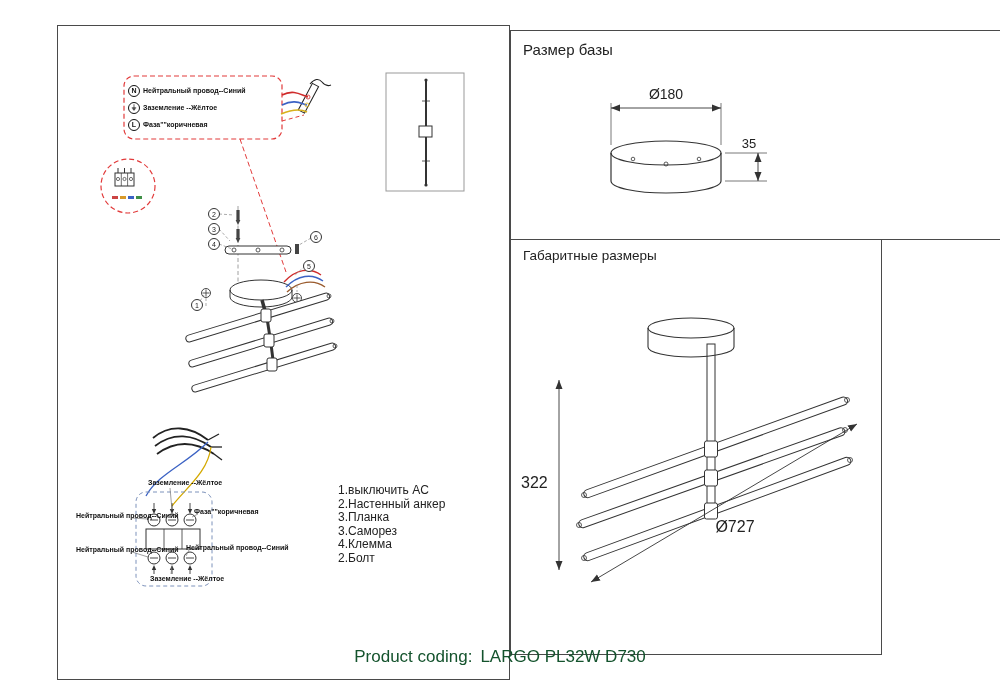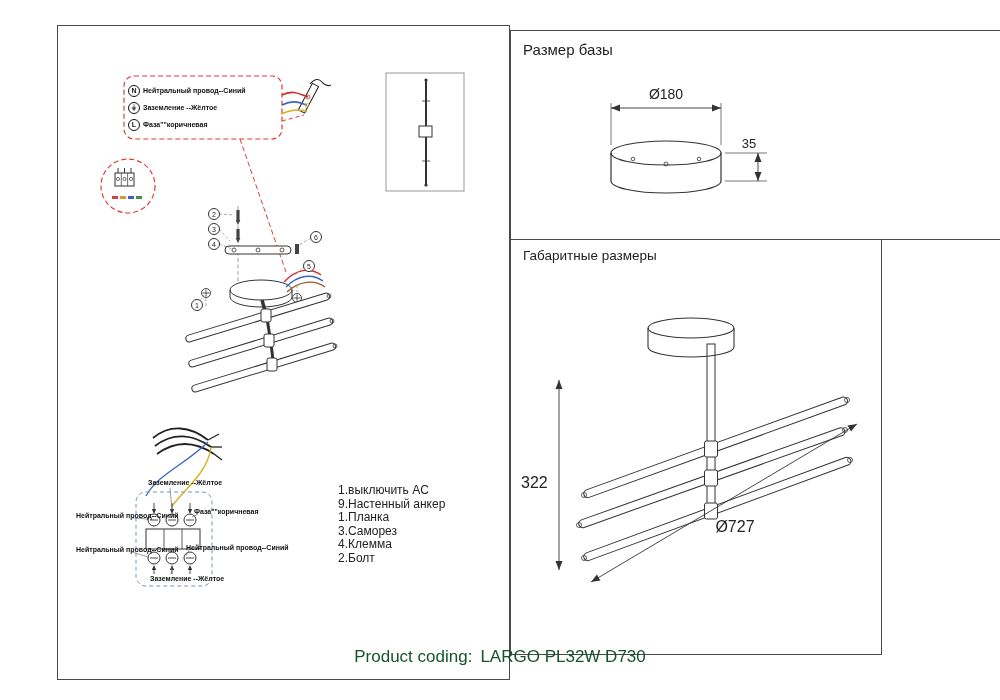--- a/index.html
+++ b/index.html
@@ -212,22 +212,22 @@
 
   <div class="lbl" style="left:90px;top:453px">Заземление --Жёлтое</div>
   <div class="lbl" style="left:18px;top:486px">Нейтральный провод--Синий</div>
   <div class="lbl" style="left:136px;top:482px">Фаза""коричневая</div>
   <div class="lbl" style="left:128px;top:518px">Нейтральный провод--Синий</div>
   <div class="lbl" style="left:18px;top:520px">Нейтральный провод--Синий</div>
   <div class="lbl" style="left:92px;top:549px">Заземление --Жёлтое</div>
 
   <div class="parts">
     <div>1.выключить AC</div>
-    <div>9.Настенный анкер</div>
-    <div>1.Планка</div>
+    <div>2.Настенный анкер</div>
+    <div>3.Планка</div>
     <div>3.Саморез</div>
     <div>4.Клемма</div>
     <div>2.Болт</div>
   </div>
 </div>
 
 <div class="panel" style="left:510px;top:30px;width:524px;height:210px">
   <div class="title-lg">Размер базы</div>
   <svg width="433" height="208" viewBox="0 0 433 208">
     <defs>

